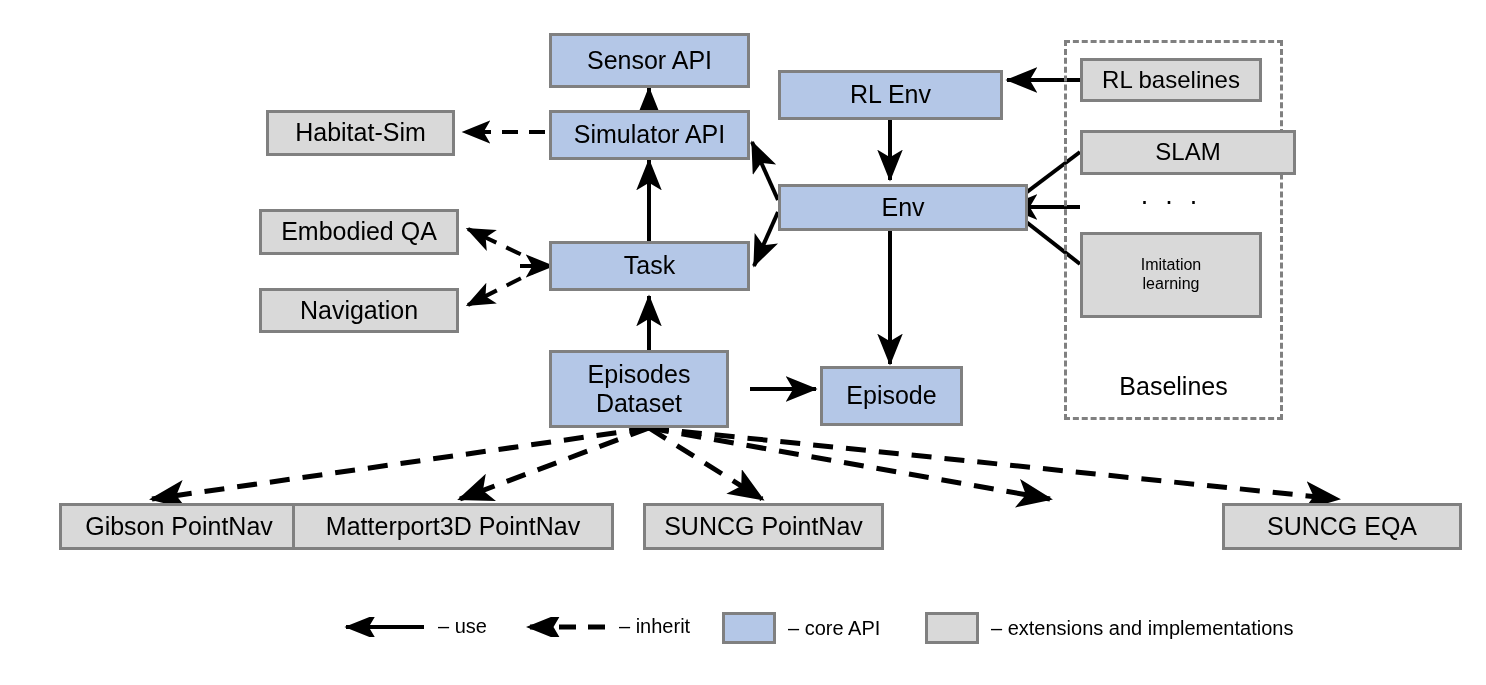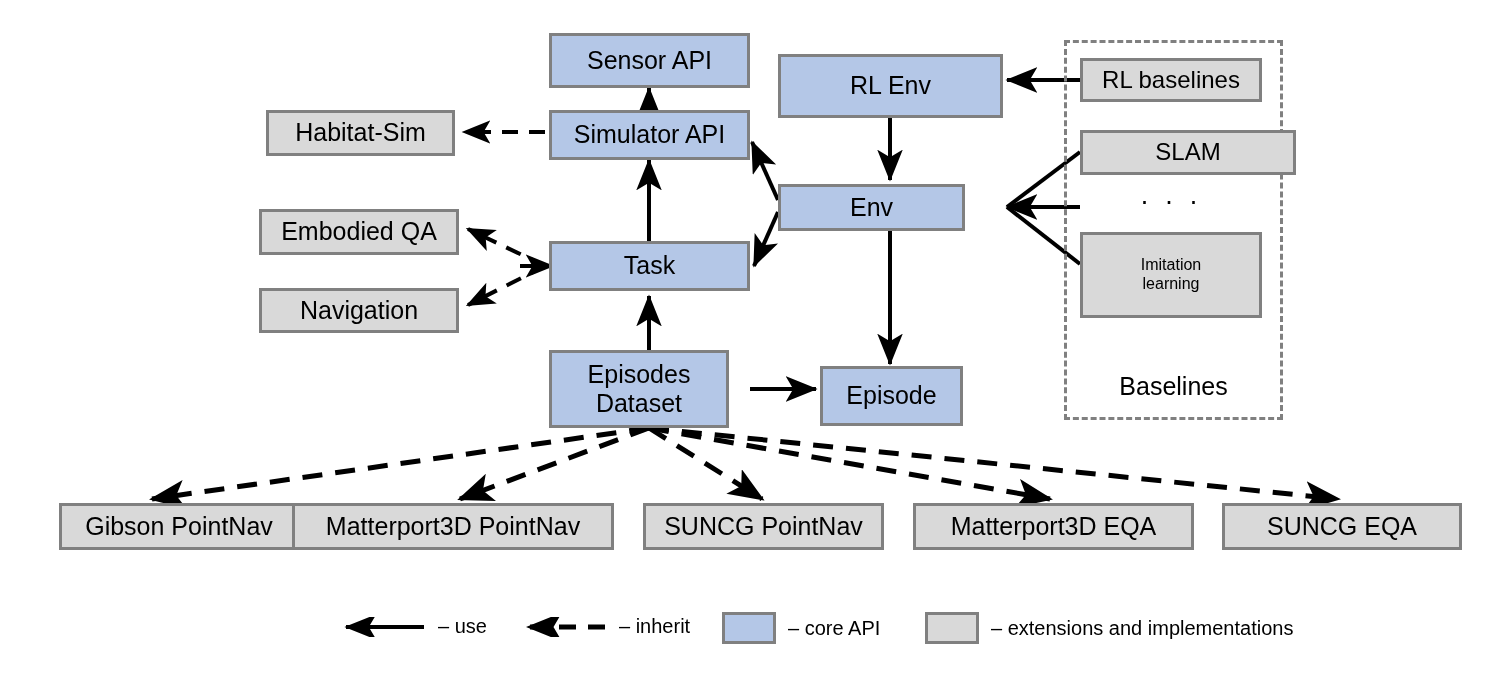--- a/index.html
+++ b/index.html
@@ -156,25 +156,25 @@
 
   <div class="node core" style="left:549px; top:350px; width:180px; height:78px; font-size:25px; white-space:pre-line;">
     <span>Episodes
 Dataset</span>
   </div>
 
   <div class="node core" style="left:820px; top:366px; width:143px; height:60px; font-size:25px;">
     <span>Episode</span>
   </div>
 
-  <div class="node core" style="left:778px; top:54px; width:225px; height:64px; font-size:25px;">
+  <div class="node core" style="left:778px; top:70px; width:225px; height:50px; font-size:25px;">
     <span>RL Env</span>
   </div>
 
-  <div class="node core" style="left:778px; top:184px; width:187px; height:47px; font-size:25px;">
+  <div class="node core" style="left:778px; top:184px; width:250px; height:47px; font-size:25px;">
     <span>Env</span>
   </div>
 
   <div class="node ext" style="left:266px; top:110px; width:189px; height:46px; font-size:25px;">
     <span>Habitat-Sim</span>
   </div>
 
   <div class="node ext" style="left:259px; top:209px; width:200px; height:46px; font-size:25px;">
     <span>Embodied QA</span>
   </div>
@@ -203,23 +203,20 @@
   <div class="group-label" style="left:1064px; top:372px; width:219px; font-size:25px;">Baselines</div>
 
   <div class="node ext" style="left:23px; top:503px; width:240px; height:47px; font-size:25px;margin-left:36px;">
     <span>Gibson PointNav</span>
   </div>
   <div class="node ext" style="left:292px; top:503px; width:322px; height:47px; font-size:25px;">
     <span>Matterport3D PointNav</span>
   </div>
   <div class="node ext" style="left:643px; top:503px; width:241px; height:47px; font-size:25px;">
     <span>SUNCG PointNav</span>
-  </div>
-  <div class="node ext" style="left:913px; top:503px; width:281px; height:47px; font-size:25px;">
-    <span>Matterport3D EQA</span>
   </div>
   <div class="node ext" style="left:1222px; top:503px; width:240px; height:47px; font-size:25px;">
     <span>SUNCG EQA</span>
   </div>
 
   <div class="legend" style="left:340px; top:615px;">
     <svg class="legend-arrow" width="86" height="20" viewBox="0 0 86 20" xmlns="http://www.w3.org/2000/svg">
       <defs>
         <marker id="lah" markerWidth="9" markerHeight="9" refX="7.6" refY="3.2" orient="auto" markerUnits="strokeWidth">
           <path d="M0,0 L8,3.2 L0,6.4 L1.9,3.2 z" fill="#000000"></path>

